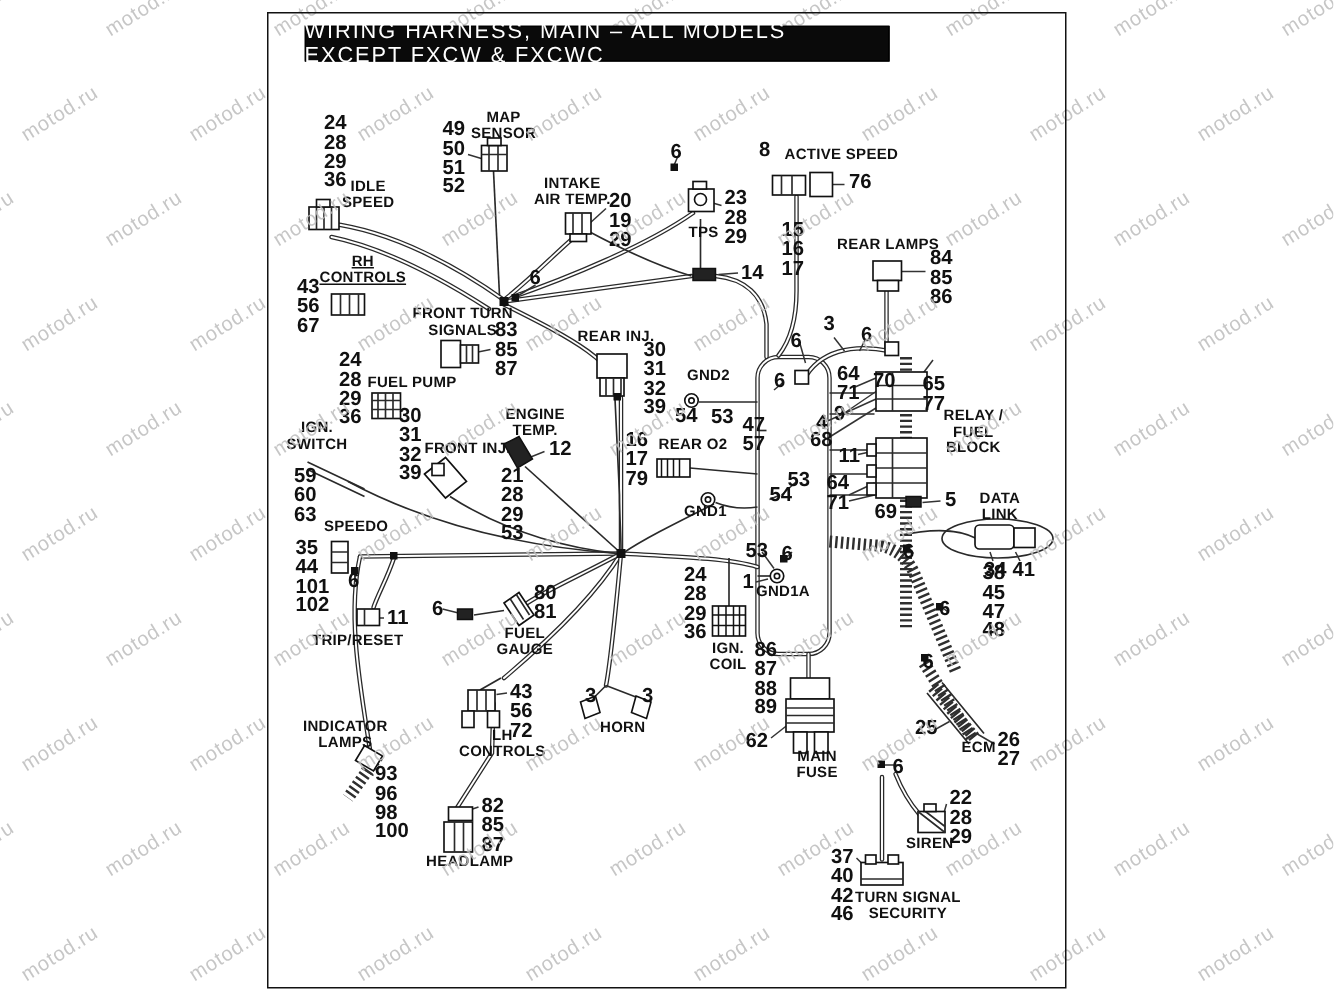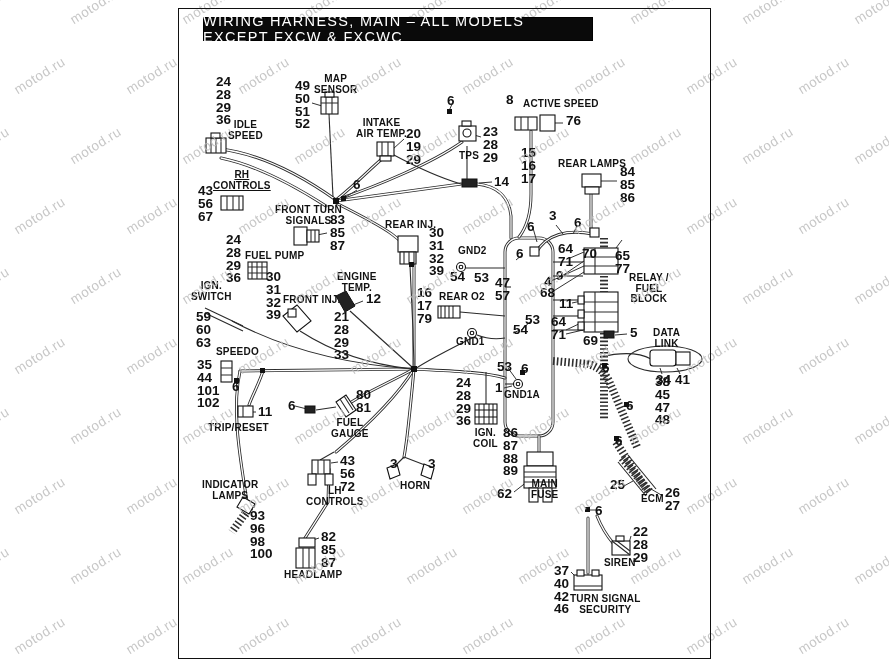--- a/index.html
+++ b/index.html
@@ -416,21 +416,21 @@
       <div class="num" style="left: 196px; top: 311px;">59
 60
 63</div>
       <div class="name" style="left: 283px; top: 295px;">FRONT INJ.</div>
       <div class="name" style="left: 337px; top: 272px;">ENGINE
 TEMP.</div>
       <div class="num" style="left: 366px; top: 293px;">12</div>
       <div class="num" style="left: 334px; top: 311px;">21
 28
 29
-33</div>
+53</div>
       <div class="num" style="left: 417px; top: 287px;">16
 17
 79</div>
       <div class="name" style="left: 439px; top: 292px;">REAR O2</div>
       <div class="num" style="left: 513px; top: 324px;">54</div>
       <div class="num" style="left: 525px; top: 314px;">53</div>
       <div class="name" style="left: 456px; top: 337px;">GND1</div>
       <div class="num" style="left: 558px; top: 243px;">64
 71</div>
       <div class="num" style="left: 582px; top: 248px;">70</div>
@@ -479,21 +479,21 @@
 28
 29
 36</div>
       <div class="name" style="left: 473px; top: 428px;">IGN.
 COIL</div>
       <div class="num" style="left: 503px; top: 427px;">86
 87
 88
 89</div>
       <div class="num" style="left: 497px; top: 488px;">62</div>
-      <div class="name" style="left: 531px; top: 479px;">MAIN
+      <div class="name" style="left: 531px; top: 500px;">MAIN
 FUSE</div>
       <div class="num" style="left: 340px; top: 455px;">43
 56
 72</div>
       <div class="name" style="left: 306px; top: 486px;">LH
 CONTROLS</div>
       <div class="num" style="left: 390px; top: 458px;">3</div>
       <div class="num" style="left: 428px; top: 458px;">3</div>
       <div class="name" style="left: 400px; top: 481px;">HORN</div>
       <div class="name" style="left: 202px; top: 480px;">INDICATOR

